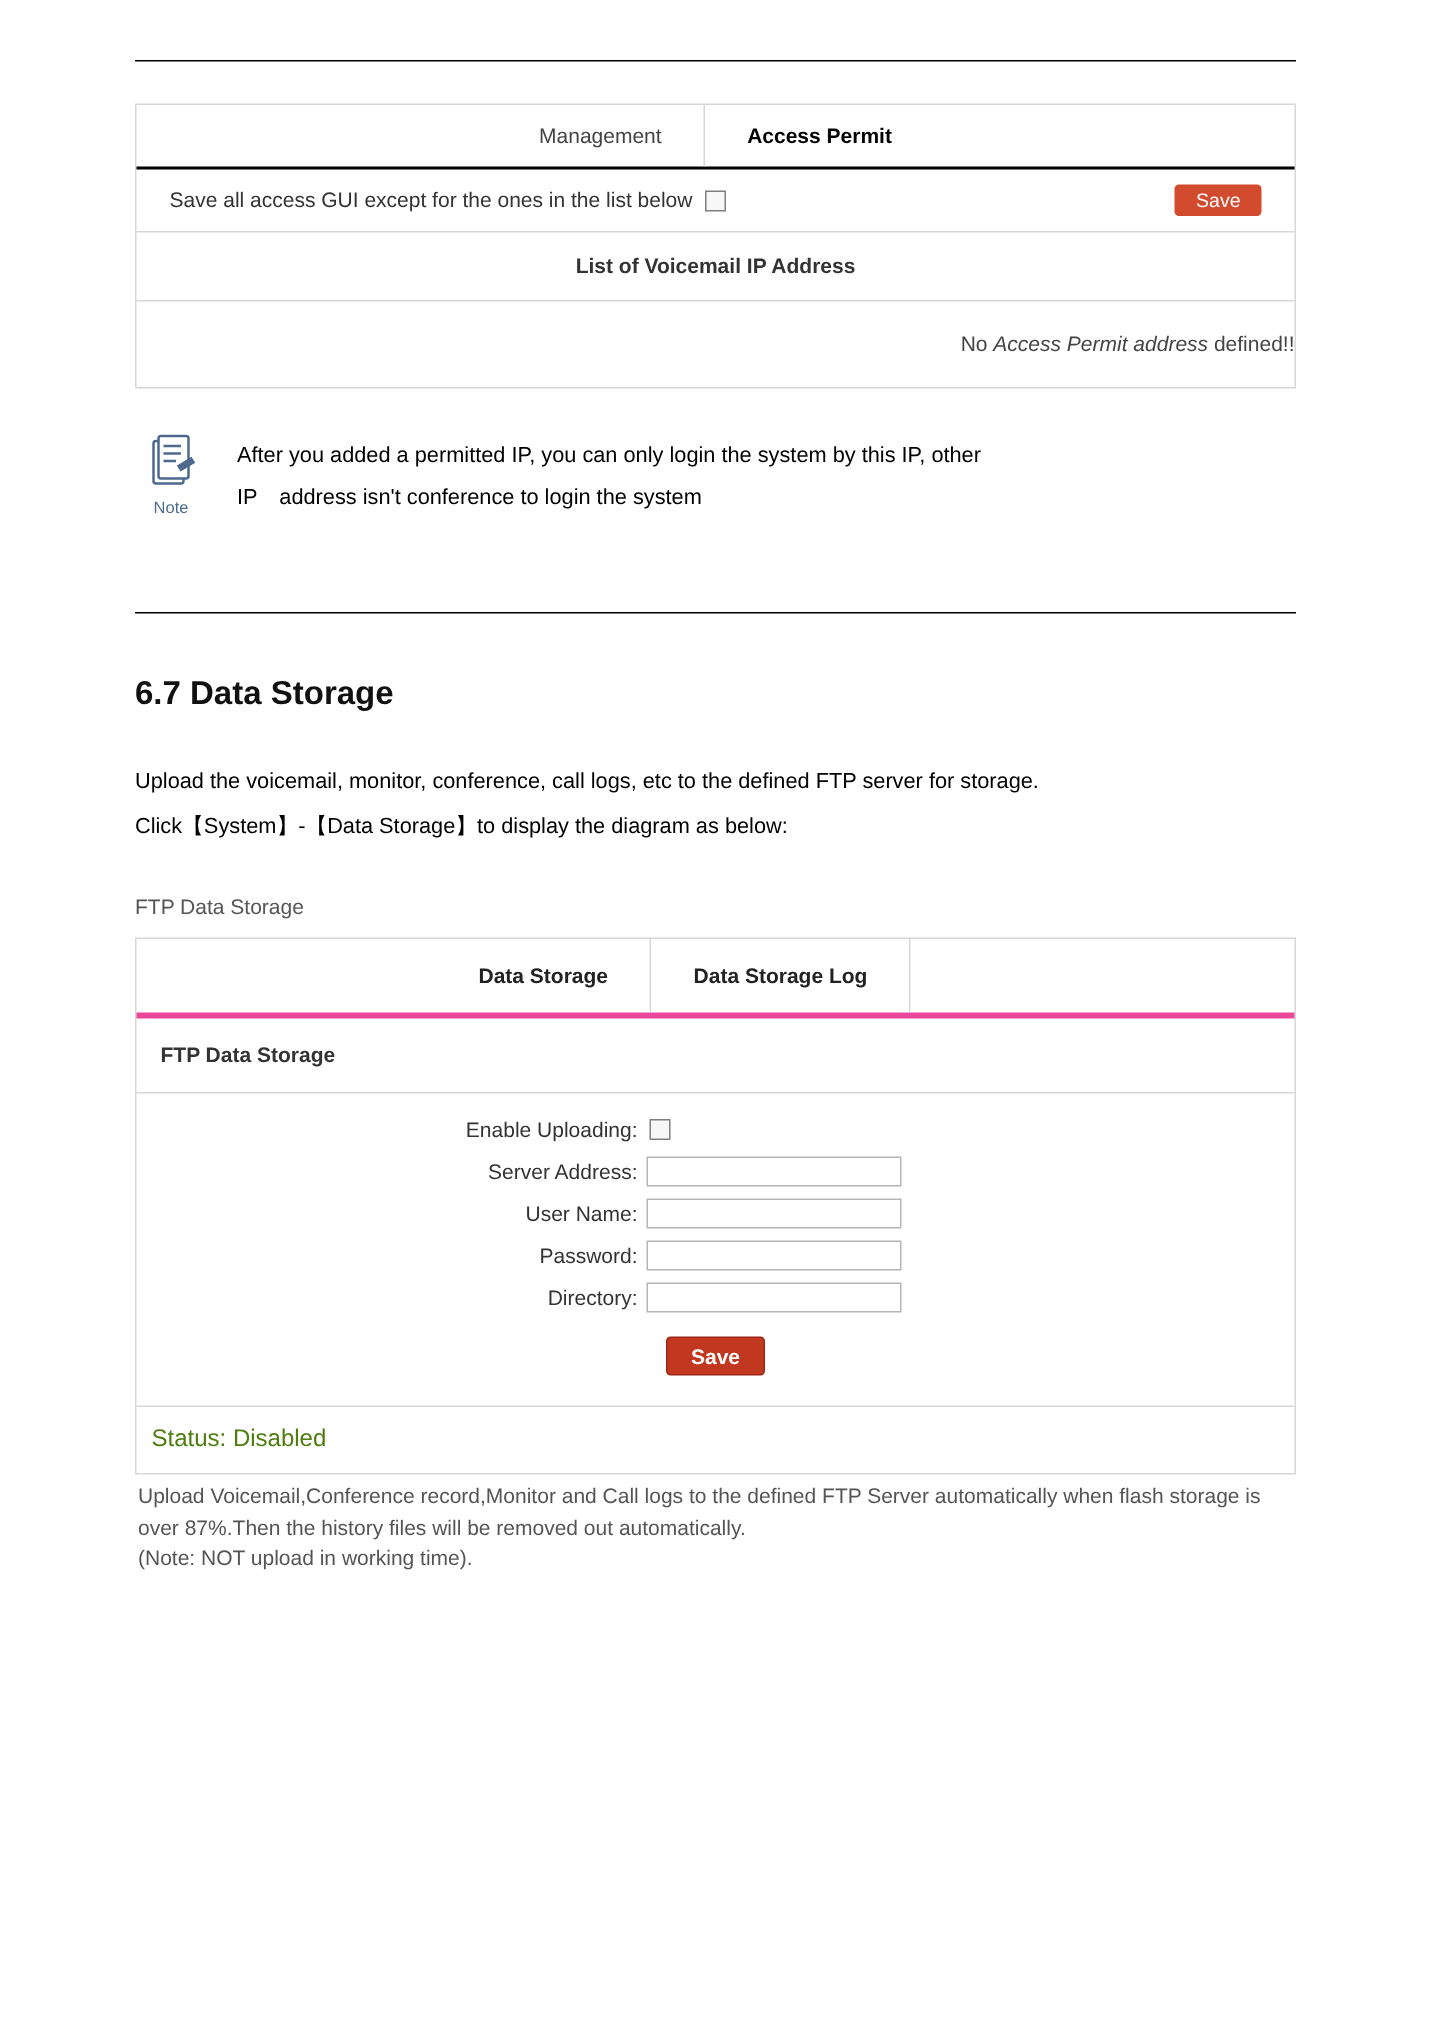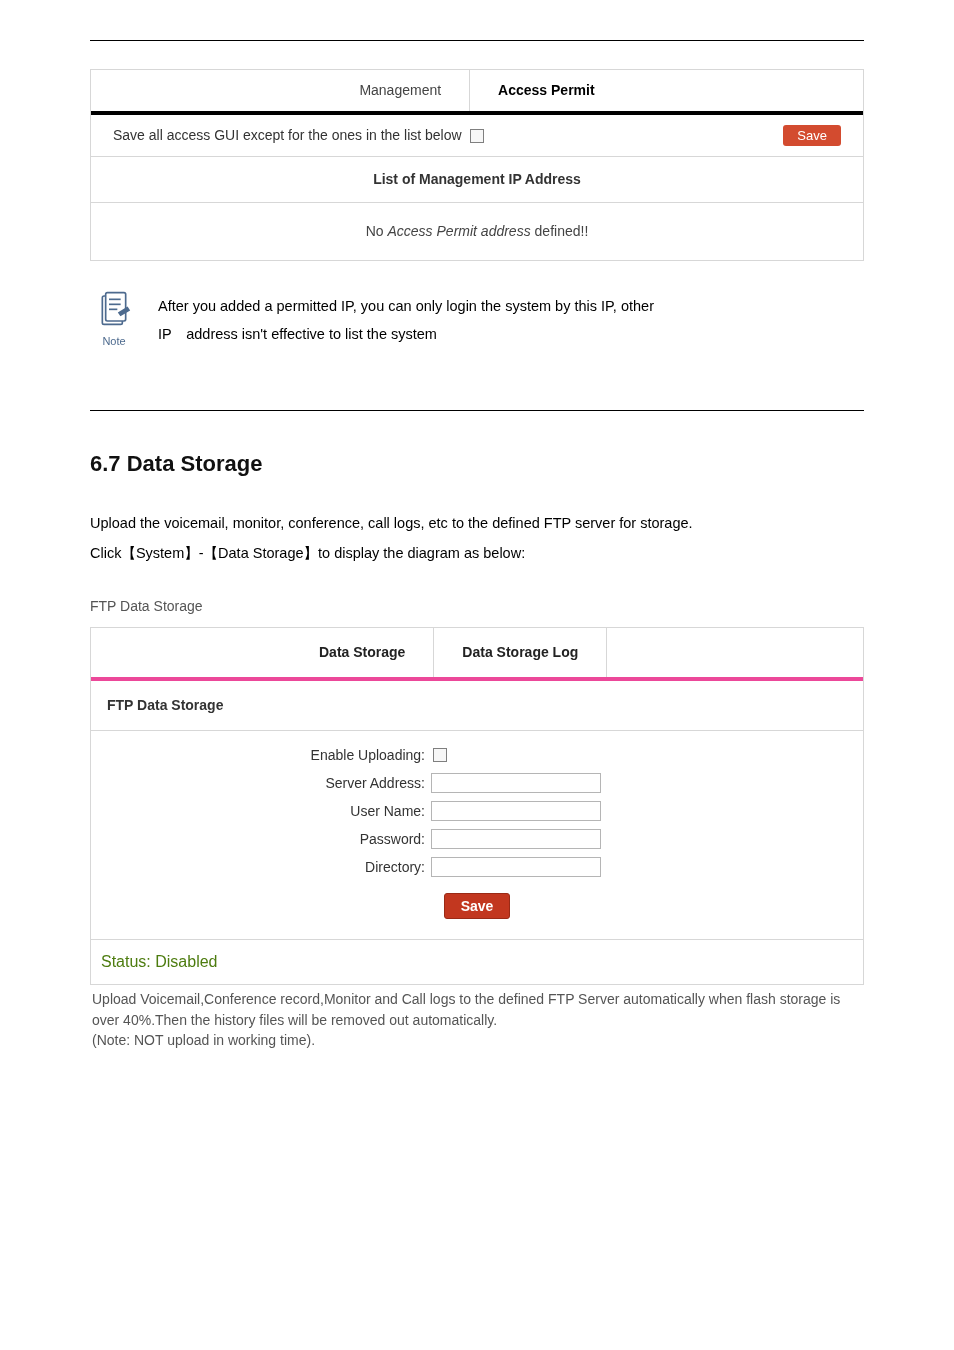--- a/index.html
+++ b/index.html
@@ -18,21 +18,21 @@
   }
   
   .shot1 {
     border: 1px solid #d7d7d7;
     background: #fff;
     margin-bottom: 30px;
   }
   .shot1 .tabs {
     display: flex;
     justify-content: center;
-    border-bottom: 4px solid #000000;
+    border-bottom: 2px solid #000000;
   }
   .shot1 .tab {
     padding: 10px 28px;
     font-size: 14px;
     color: #444;
     border-right: 1px solid #d7d7d7;
   }
   .shot1 .tab:last-child { border-right: none; }
   .shot1 .tab.active {
     font-weight: bold;
@@ -69,21 +69,21 @@
   }
   .shot1 .listhdr {
     text-align: center;
     font-weight: bold;
     font-size: 14px;
     padding: 12px 0;
     border-bottom: 1px solid #d7d7d7;
     color: #333;
   }
   .shot1 .emptymsg {
-    text-align: center;
+    text-align: right;
     font-size: 14px;
     color: #444;
     padding: 18px 0;
   }
   .shot1 .emptymsg .ital { font-style: italic; }
   
   .noteblock {
     display: flex;
     gap: 20px;
     align-items: flex-start;
@@ -221,21 +221,21 @@
     <div class="tab">Management</div>
     <div class="tab active">Access Permit</div>
   </div>
   <div class="denyrow">
     <div class="left">
       <span>Save all access GUI except for the ones in the list below</span>
       <span class="cb"></span>
     </div>
     <button class="btn-save">Save</button>
   </div>
-  <div class="listhdr">List of Management IP Address</div>
+  <div class="listhdr">List of Voicemail IP Address</div>
   <div class="emptymsg">
     <span>No </span><span class="ital">Access Permit address</span><span> defined!!</span>
   </div>
 </div>
 
 <div class="noteblock">
   <div class="noteicon">
     <svg viewBox="0 0 48 48">
       <g fill="none" stroke="#4d6a8e" stroke-width="2">
         <rect x="10" y="6" width="24" height="34" rx="2" fill="#fff"></rect>
@@ -243,21 +243,21 @@
         <line x1="18" y1="10" x2="32" y2="10"></line>
         <line x1="18" y1="16" x2="32" y2="16"></line>
         <line x1="18" y1="22" x2="28" y2="22"></line>
         <path d="M30 26 l10 -6 l2 3 l-10 6 z" fill="#4d6a8e" stroke="#4d6a8e"></path>
       </g>
     </svg>
     <div class="notelabel">Note</div>
   </div>
   <div class="notetext">
     <div>After you added a permitted IP, you can only login the system by this IP, other</div>
-    <div>IP address isn't effective to list the system</div>
+    <div>IP address isn't conference to login the system</div>
   </div>
 </div>
 
 <hr class="rule2">
 
 <h2 class="secheading">6.7 Data Storage</h2>
 
 <div class="bodytext">
   <div>Upload the voicemail, monitor, conference, call logs, etc to the defined FTP server for storage.</div>
   <div>Click【System】-【Data Storage】to display the diagram as below:</div>
@@ -294,16 +294,16 @@
         <div class="lbl">Directory:</div>
         <input type="text" style="">
       </div>
       <div class="saverow">
         <button class="btn-save2">Save</button>
       </div>
     </div>
     <div class="status">Status:  Disabled</div>
   </div>
   <div class="footertext">
-    <div>Upload Voicemail,Conference record,Monitor and Call logs to the defined FTP Server automatically when flash storage is over 40%.Then the history files will be removed out automatically.</div>
+    <div>Upload Voicemail,Conference record,Monitor and Call logs to the defined FTP Server automatically when flash storage is over 87%.Then the history files will be removed out automatically.</div>
     <div>(Note: NOT upload in working time).</div>
   </div>
 </div>
 
 </body></html>

